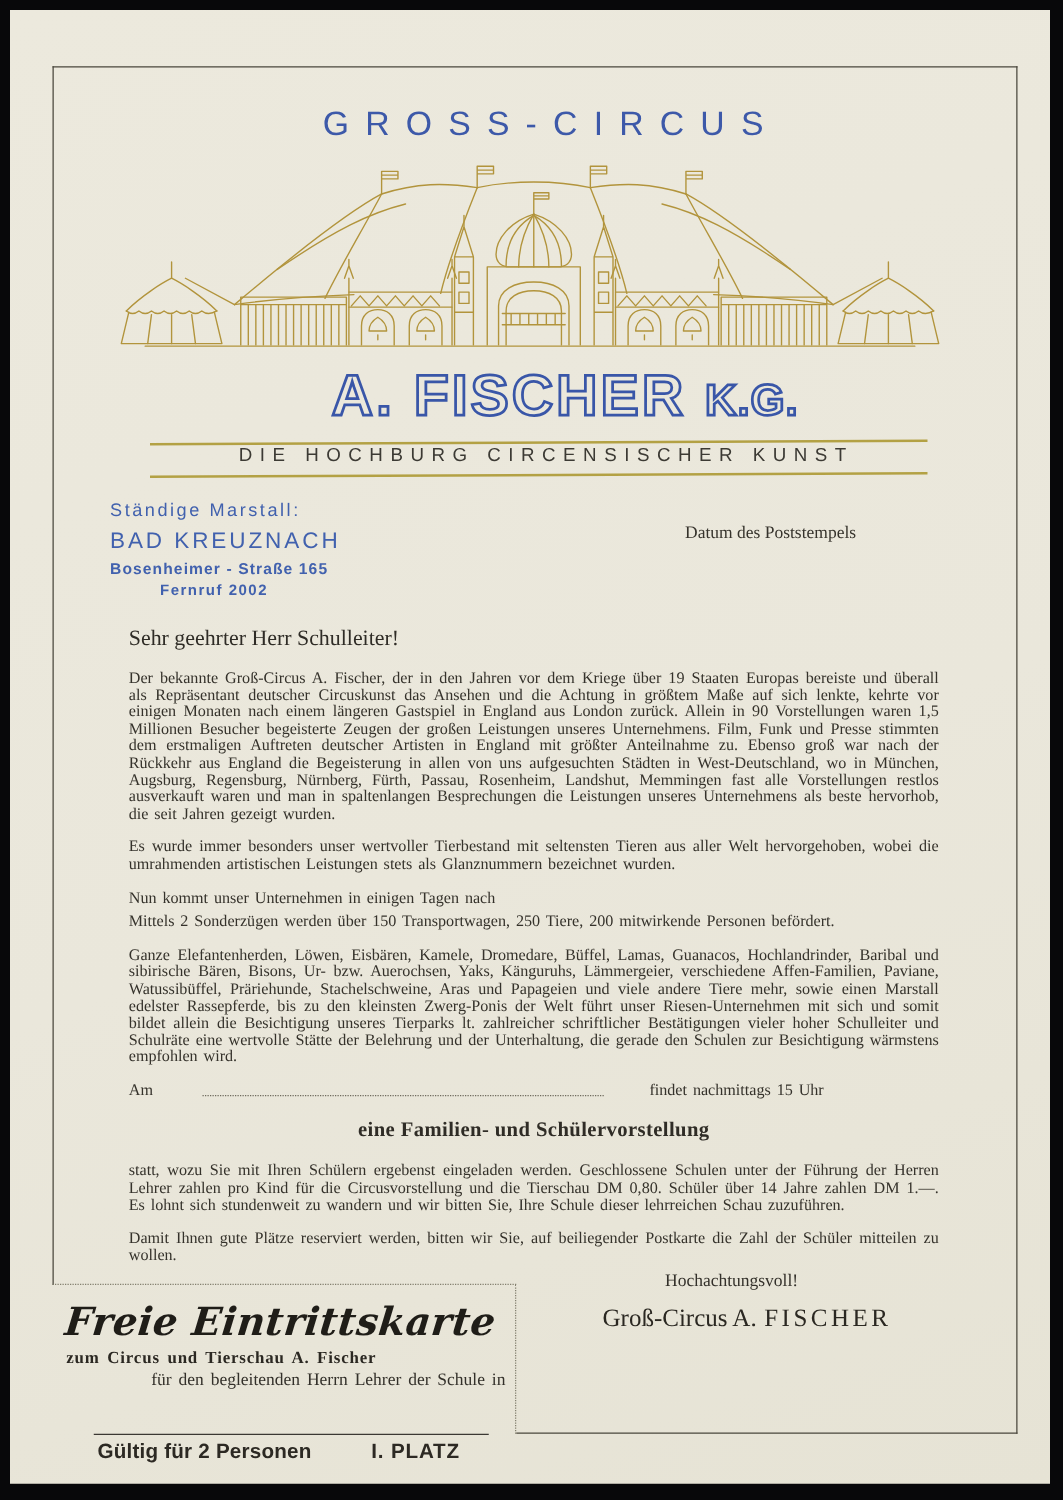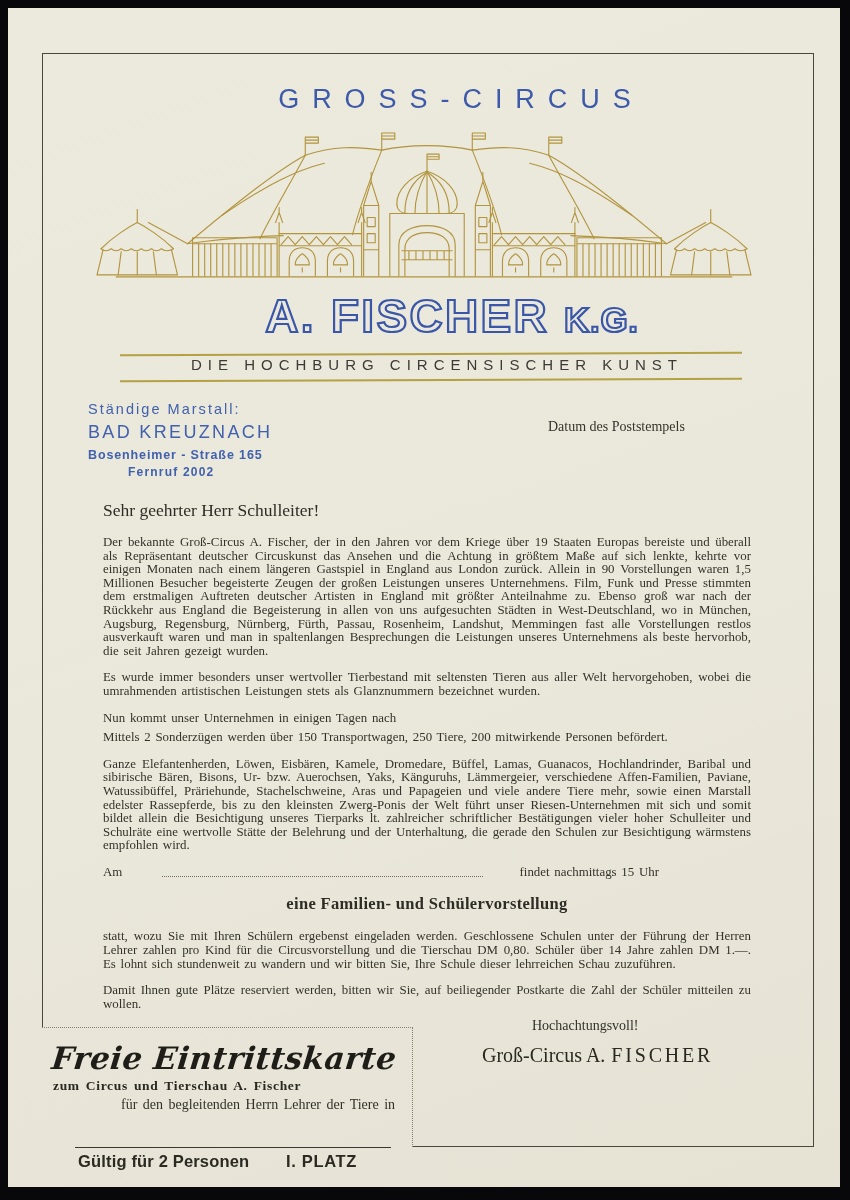--- a/index.html
+++ b/index.html
@@ -20,21 +20,21 @@
   .f-left{left:34px;top:45px;width:1px;height:975px;}
   .f-bottom{left:405px;top:1138px;width:401px;height:1px;}
   .f-dot-h{left:34px;top:1019px;width:371px;border-top:1px dotted #83806f;}
   .f-dot-v{left:404px;top:1019px;height:120px;border-left:1px dotted #83806f;}
 
   
   .overline{
     position:absolute;left:34px;top:76px;width:772px;text-align:center;
     font-family:"Liberation Sans",sans-serif;
     font-size:27px;letter-spacing:.48em;padding-left:.48em;
-    color:#3d59a9;font-weight:400;margin-left:20px;
+    color:#3d59a9;font-weight:400;
   }
   .tent{position:absolute;left:84px;top:116px;width:664px;height:168px;}
   .company{
     position:absolute;left:34px;top:281px;width:772px;text-align:center;
     font-family:"Liberation Sans",sans-serif;font-weight:700;
     color:transparent;-webkit-text-stroke:2.2px #3956a8;
     letter-spacing:.05em;font-size:46px;white-space:nowrap;padding-left:24px;
   }
   @supports not (-webkit-text-stroke:1px black){ .company{color:#3956a8;} }
   .company .suffix{font-size:35px;letter-spacing:.02em;}
@@ -82,21 +82,21 @@
     position:absolute;left:44px;top:1032px;font-size:31px;color:#1f1d18;
     font-family:"DejaVu Serif",serif;font-style:italic;font-weight:700;
     transform:skewX(-6deg);letter-spacing:.01em;
   }
   .tk-sub{position:absolute;left:45px;top:1070px;font-size:13.5px;font-weight:700;
     color:#2b2822;letter-spacing:.05em;word-spacing:2px;}
   .tk-line{position:absolute;left:113px;top:1089px;font-size:14px;color:#33302a;word-spacing:2px;}
   .tk-rule{position:absolute;left:67px;top:1139px;width:316px;height:1px;background:#3b3833;}
   .tk-valid{position:absolute;left:70px;top:1144px;font-size:16.5px;font-weight:700;
     font-family:"Liberation Sans",sans-serif;color:#2c2923;letter-spacing:.01em;}
-  .tk-class{position:absolute;left:278px;top:1144px;font-size:16.5px;font-weight:700;
+  .tk-class{position:absolute;left:289px;top:1144px;font-size:16.5px;font-weight:700;
     font-family:"Liberation Sans",sans-serif;color:#2c2923;letter-spacing:.04em;}
 </style>
 </head>
 <body>
 
 <div class="paper">
 
   <div class="fl f-top"></div>
   <div class="fl f-right"></div>
   <div class="fl f-left"></div>
@@ -222,18 +222,18 @@
     <div class="event-heading">eine Familien- und Schülervorstellung</div>
     <p>statt, wozu Sie mit Ihren Schülern ergebenst eingeladen werden.  Geschlossene Schulen unter der Führung der Herren Lehrer zahlen pro Kind für die Circusvorstellung und die Tierschau DM 0,80. Schüler über 14 Jahre zahlen DM 1.—. Es lohnt sich stundenweit zu wandern und wir bitten Sie, Ihre Schule dieser lehrreichen Schau zuzuführen.</p>
     <p>Damit Ihnen gute Plätze reserviert werden, bitten wir Sie,  auf beiliegender Postkarte die Zahl der Schüler mitteilen zu wollen.</p>
   </div>
 
   <div class="closing">Hochachtungsvoll!</div>
   <div class="signature"><span>Groß-Circus A.</span><span class="sig-emph">FISCHER</span></div>
 
   <div class="tk-title">Freie Eintrittskarte</div>
   <div class="tk-sub">zum Circus und Tierschau A. Fischer</div>
-  <div class="tk-line">für den begleitenden Herrn Lehrer der Tiere in</div>
+  <div class="tk-line">für den begleitenden Herrn Lehrer der Schule in</div>
   <div class="tk-rule"></div>
   <div class="tk-valid">Gültig für 2 Personen</div>
   <div class="tk-class">I. PLATZ</div>
 
 </div>
 
 </body></html>

